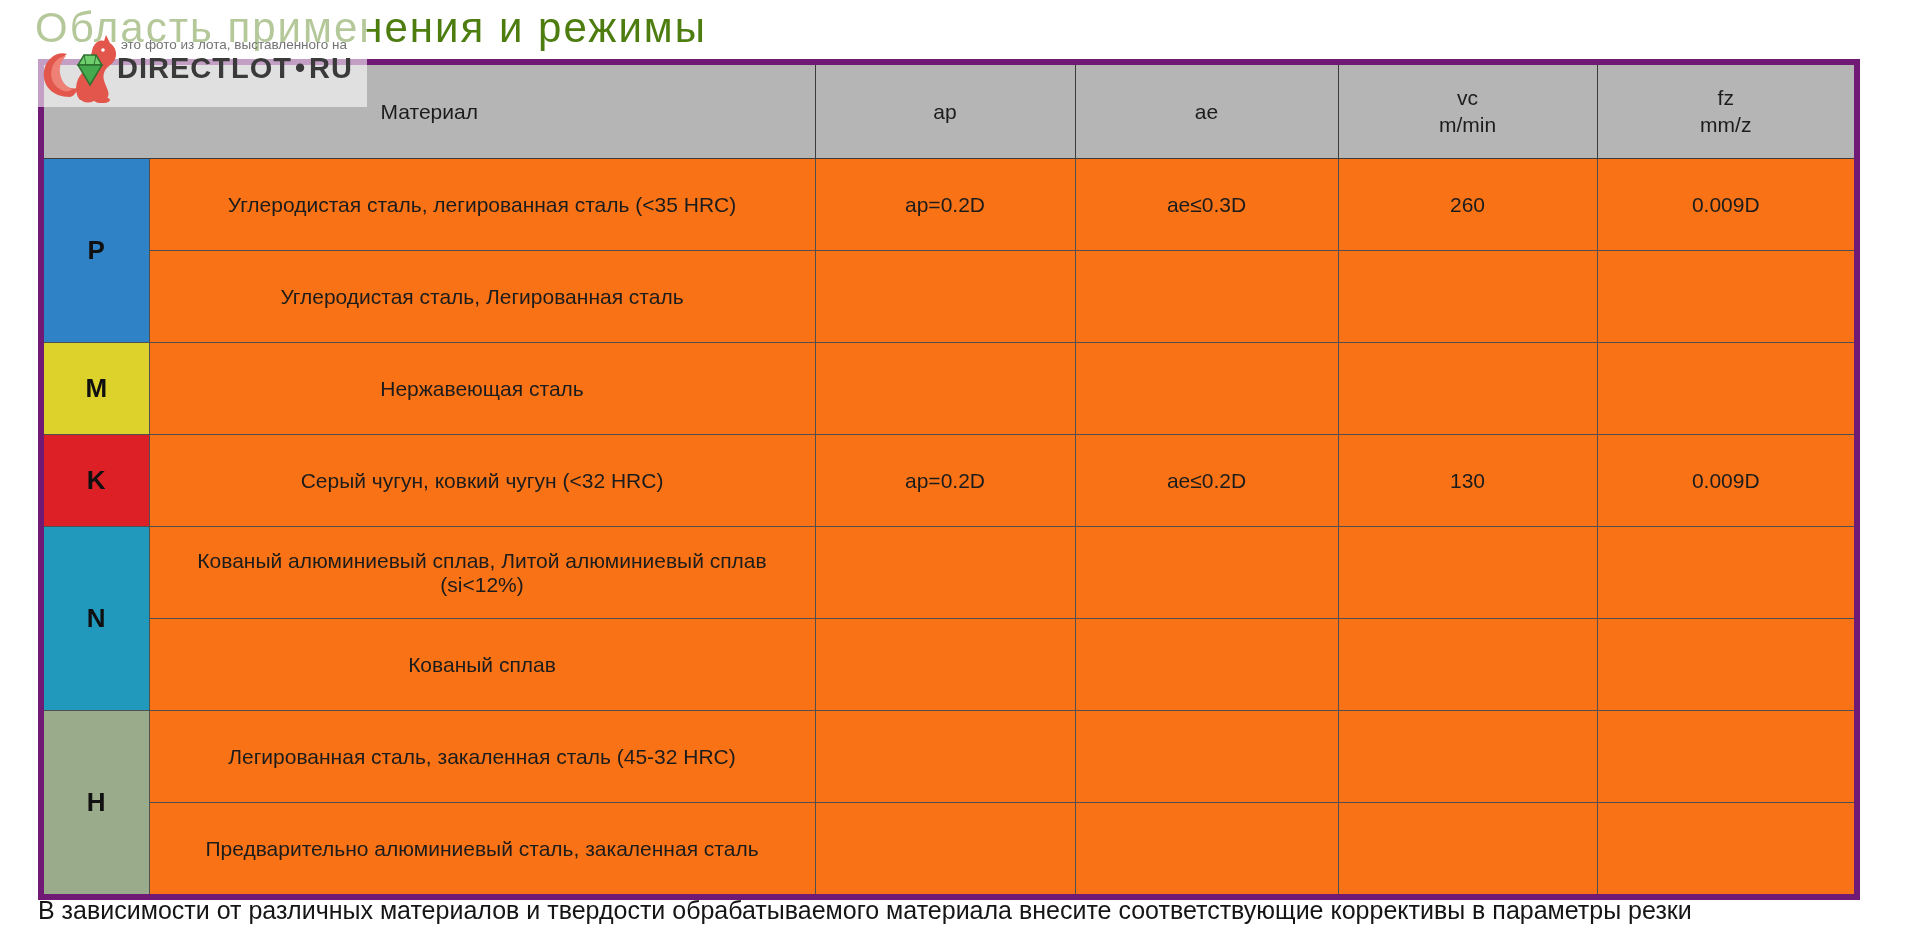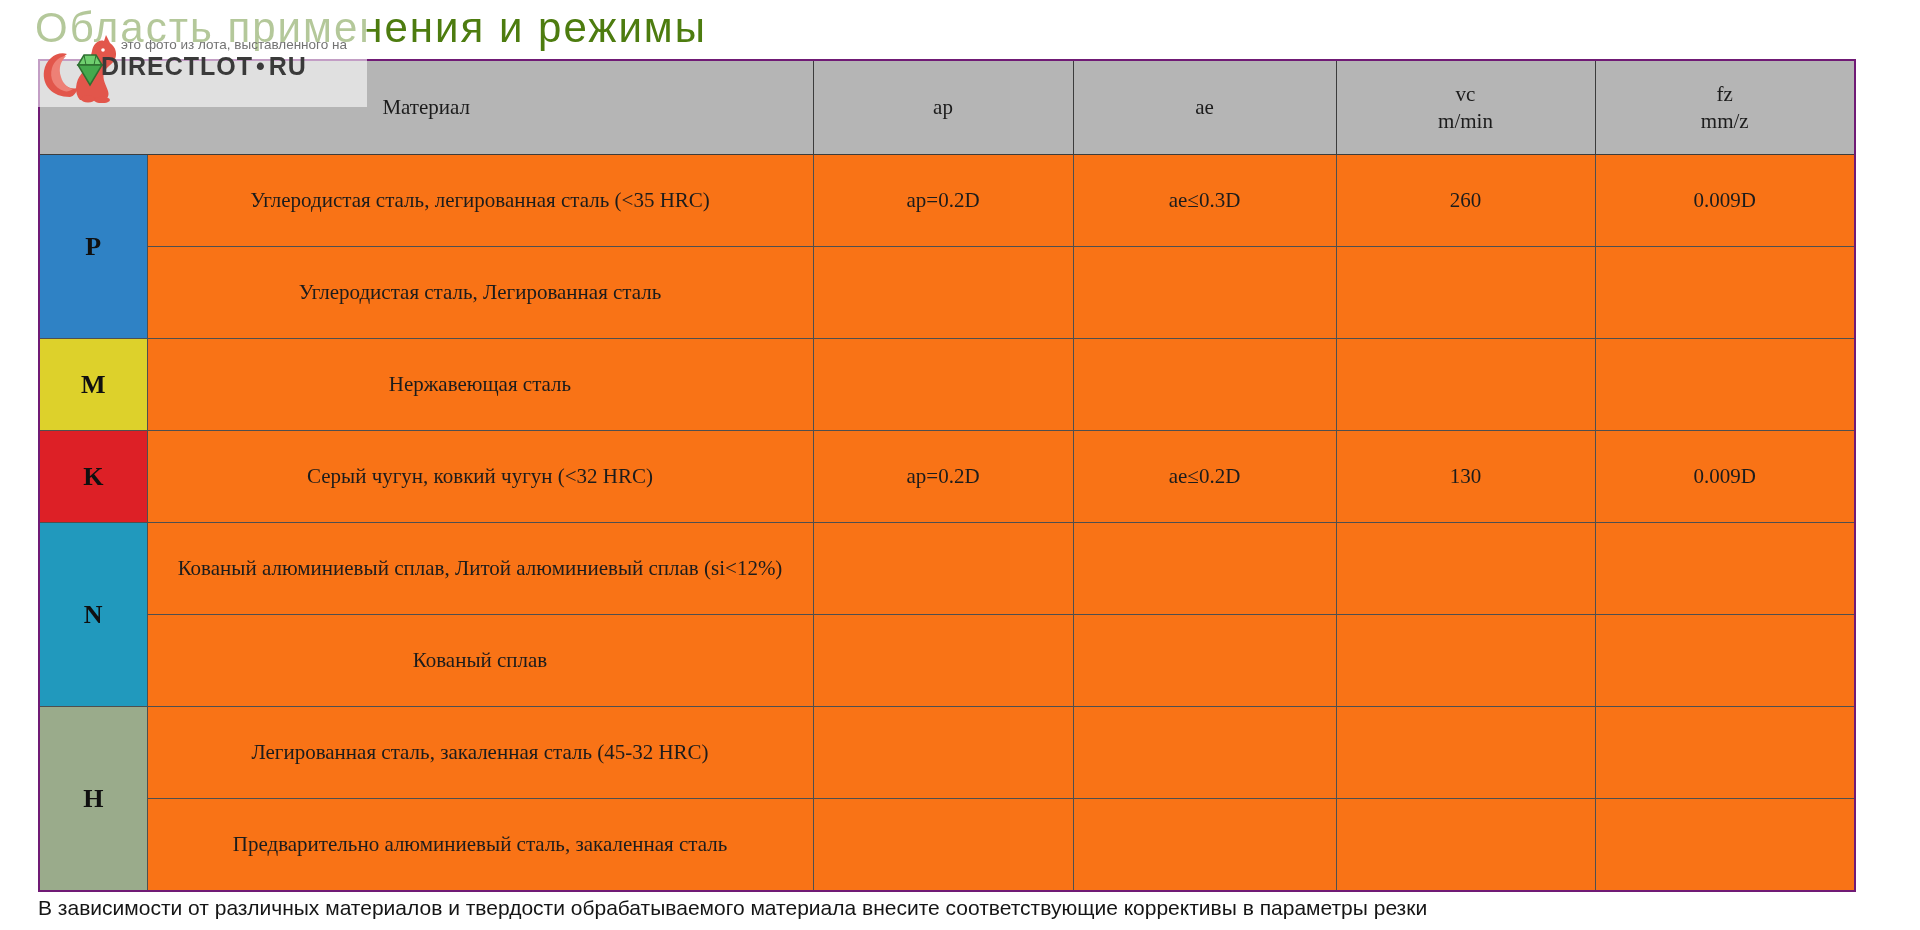--- a/index.html
+++ b/index.html
@@ -18,46 +18,46 @@
     border-collapse:collapse;table-layout:fixed;width:1816px;
     font-size:21px;color:#1c1c1c;
   }
   .spec-table td{
     border:1px solid #4f4f4f;text-align:center;vertical-align:middle;
     padding:0 30px;background:#f97316;
   }
   .spec-table tr.hdr td{
     background:#b5b5b5;height:93px;border-color:#3c3c3c;
   }
-  .spec-table{border:2px solid #701a75;font-family:Liberation Serif, serif;}
+  .spec-table{border:6px solid #701a75;}
   .spec-table tr.row td{height:91px;}
   td.code{
     width:108px;padding:0;font-weight:bold;font-size:26px;color:#101010;
   }
   .code-p{background:#2f82c5 !important;}
   .code-m{background:#ddd12b !important;}
   .code-k{background:#dd2026 !important;}
   .code-n{background:#2199bd !important;}
   .code-h{background:#9aab8b !important;}
   .hdr-two-line span{display:block;line-height:1.25;}
   
   .footer-note{
-    position:absolute;left:38px;top:896px;font-size:21px;color:#151515;white-space:nowrap;
+    position:absolute;left:38px;top:896px;font-size:25px;color:#151515;white-space:nowrap;
   }
   
   .wm-overlay{
     position:absolute;left:37px;top:10px;width:330px;height:97px;
     background:rgba(255,255,255,0.58);z-index:5;
   }
   .wm{position:absolute;left:0;top:0;z-index:6;}
   .wm-line1{
     position:absolute;left:121px;top:37px;font-size:13.5px;color:#737373;white-space:nowrap;
   }
   .wm-brand{
-    position:absolute;left:101px;top:52px;font-size:25px;font-weight:bold;
+    position:absolute;left:117px;top:52px;font-size:29px;font-weight:bold;
     letter-spacing:1px;color:#3a3a3a;white-space:nowrap;
   }
   .wm-brand .dot{padding:0 3px;}
   .squirrel{position:absolute;left:40px;top:33px;}
 </style>
 </head>
 <body>
 
 <div class="page-title">Область применения и режимы</div>
 

